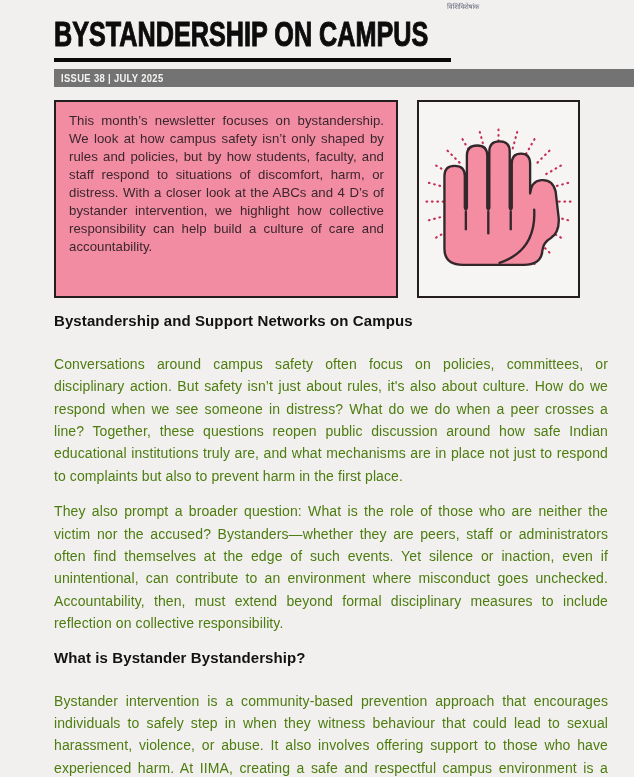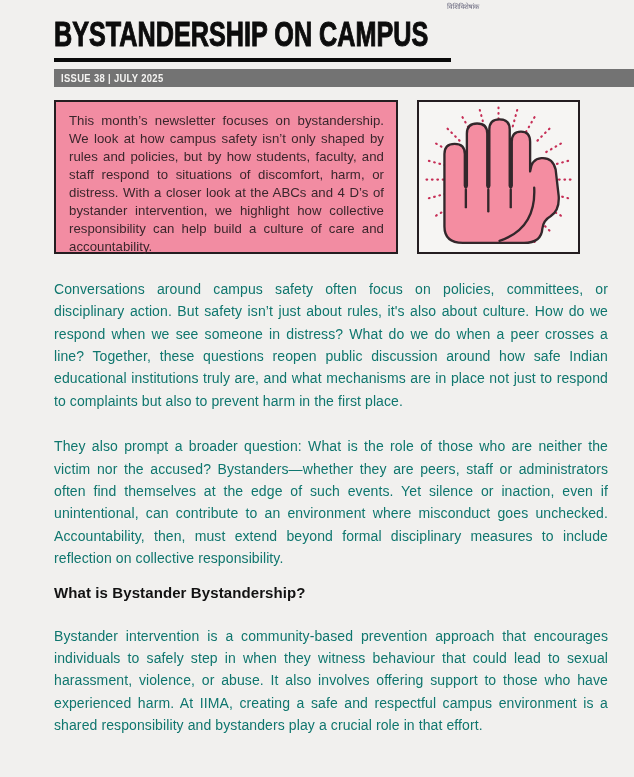--- a/index.html
+++ b/index.html
@@ -62,21 +62,21 @@
     display: inline-block;
     transform: scaleX(0.82);
     transform-origin: left center;
     letter-spacing: 0.4px;
   }
 
   .top-row {
     margin-top: 13px;
     display: flex;
     gap: 19px;
-    height: 154px;
+    height: 198px;
   }
   .intro-box {
     flex: 1;
     background: #f28ca2;
     border: 2px solid #241d20;
     padding: 10px 12px 8px 13px;
     font-size: 13.2px;
     line-height: 1.37;
     letter-spacing: 0.05px;
     color: #3a262c;
@@ -96,25 +96,25 @@
     font-size: 15px;
     font-weight: 700;
     color: #121212;
     letter-spacing: 0.1px;
   }
   .body-para {
     margin-top: 24px;
     width: 554px;
     font-size: 14px;
     line-height: 22.4px;
-    color: #0f766e;
+    color: #4d7c0f;
     letter-spacing: 0.1px;
     text-align: justify;
   }
-  .body-para + .body-para { margin-top: 23px; }
+  .body-para + .body-para { margin-top: 13px; }
 </style>
 </head>
 <body>
 
 <div class="page">
 
   <div class="watermark">विशिविशेषांक</div>
 
   <div class="masthead">
     <h1 class="title">BYSTANDERSHIP ON CAMPUS</h1>
@@ -162,19 +162,20 @@
             <path fill="none" d="M 43 86 L 43 103"></path>
             <path fill="none" d="M 65 86 L 65 107"></path>
             <path fill="none" d="M 87 86 L 87 103"></path>
             <path fill="none" d="M 76 136 Q 112 124 110 84"></path>
           </g>
         </svg>
       </span>
     </div>
   </div>
 
+  <h2 class="section-heading">Bystandership and Support Networks on Campus</h2>
   <p class="body-para">Conversations around campus safety often focus on policies, committees, or disciplinary action. But safety isn’t just about rules, it's also about culture. How do we respond when we see someone in distress? What do we do when a peer crosses a line? Together, these questions reopen public discussion around how safe Indian educational institutions truly are, and what mechanisms are in place not just to respond to complaints but also to prevent harm in the first place.</p>
   <p class="body-para">They also prompt a broader question: What is the role of those who are neither the victim nor the accused? Bystanders—whether they are peers, staff or administrators often find themselves at the edge of such events. Yet silence or inaction, even if unintentional, can contribute to an environment where misconduct goes unchecked. Accountability, then, must extend beyond formal disciplinary measures to include reflection on collective responsibility.</p>
 
   <h2 class="section-heading">What is Bystander Bystandership?</h2>
   <p class="body-para">Bystander intervention is a community-based prevention approach that encourages individuals to safely step in when they witness behaviour that could lead to sexual harassment, violence, or abuse. It also involves offering support to those who have experienced harm. At IIMA, creating a safe and respectful campus environment is a shared responsibility and bystanders play a crucial role in that effort.</p>
 
 </div>
 
 </body></html>

